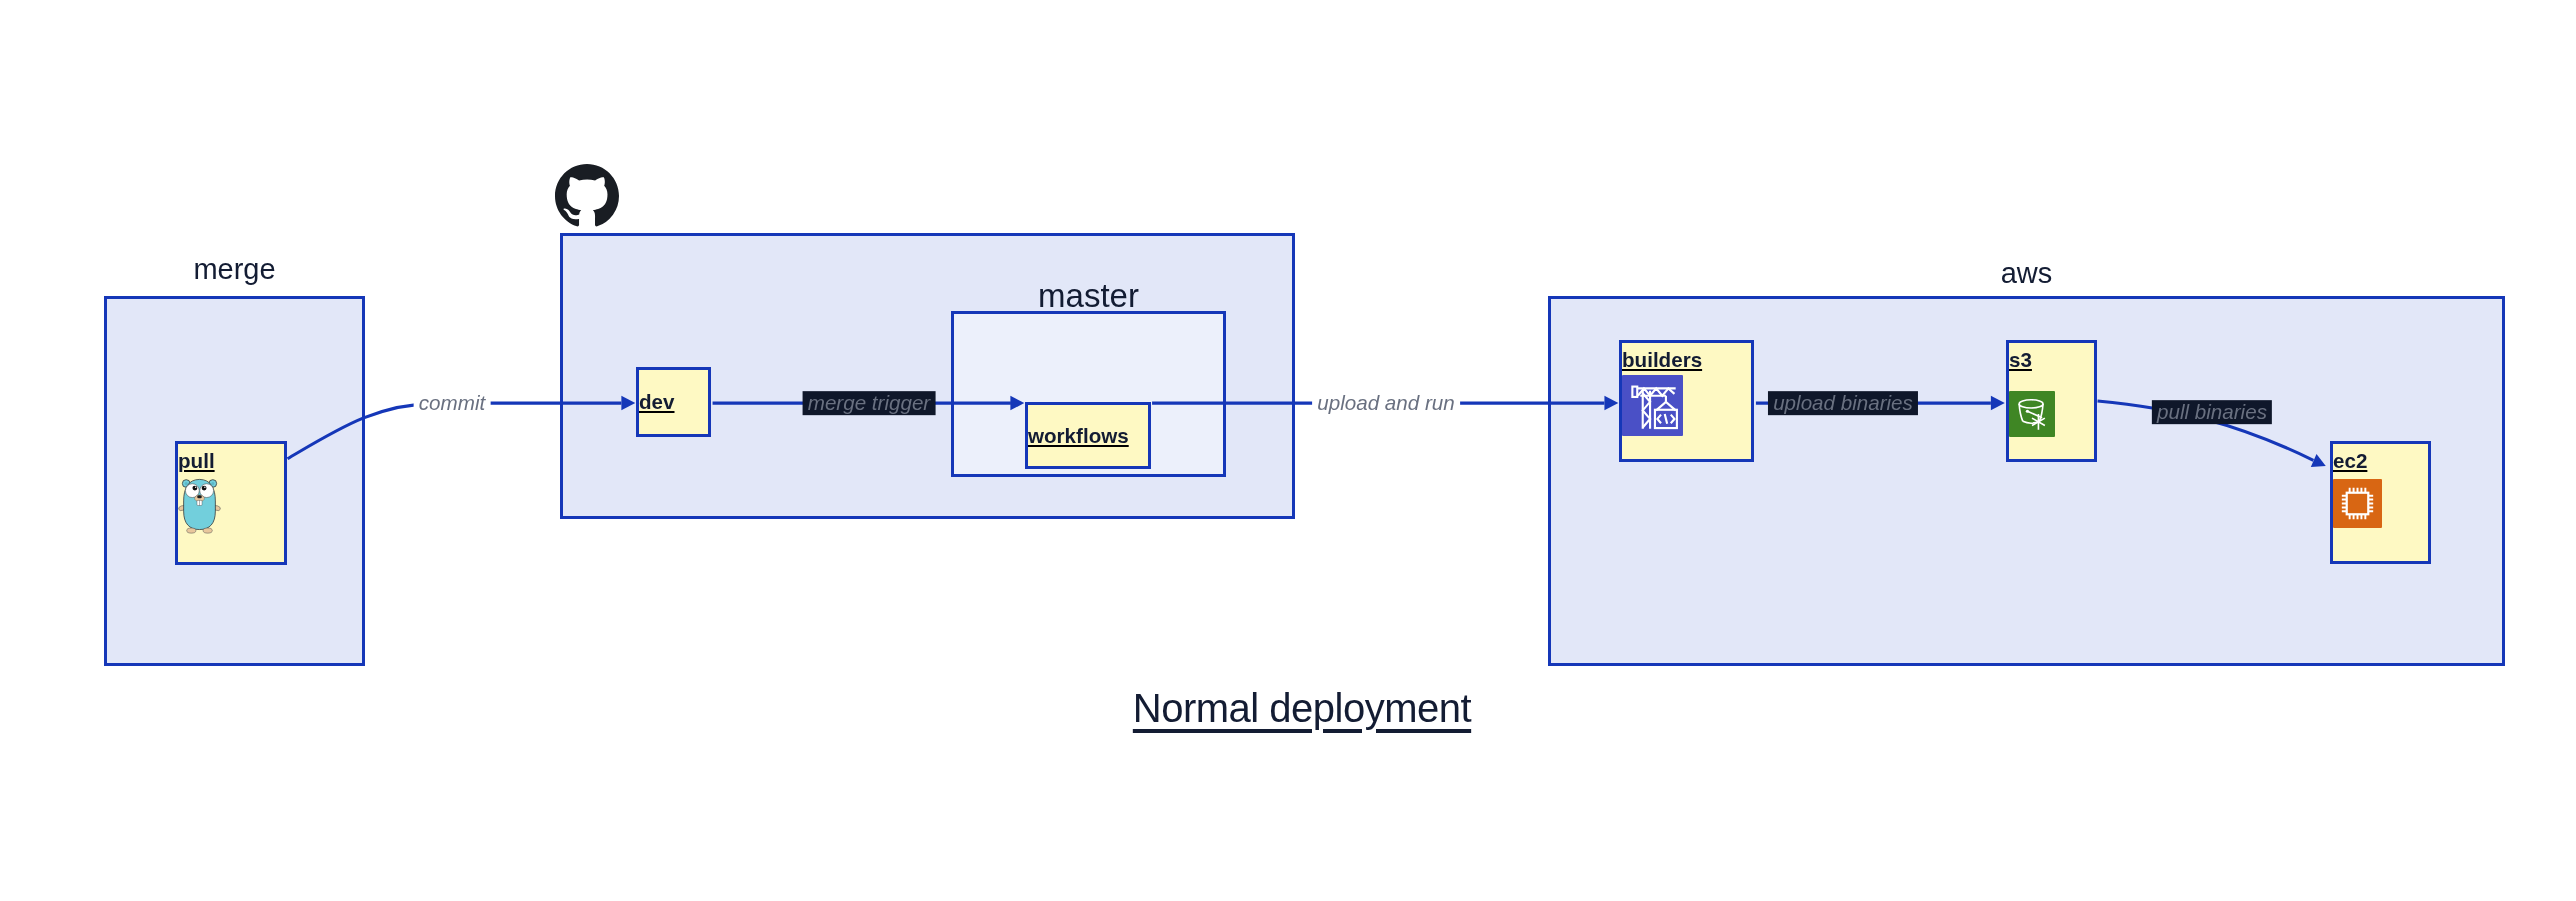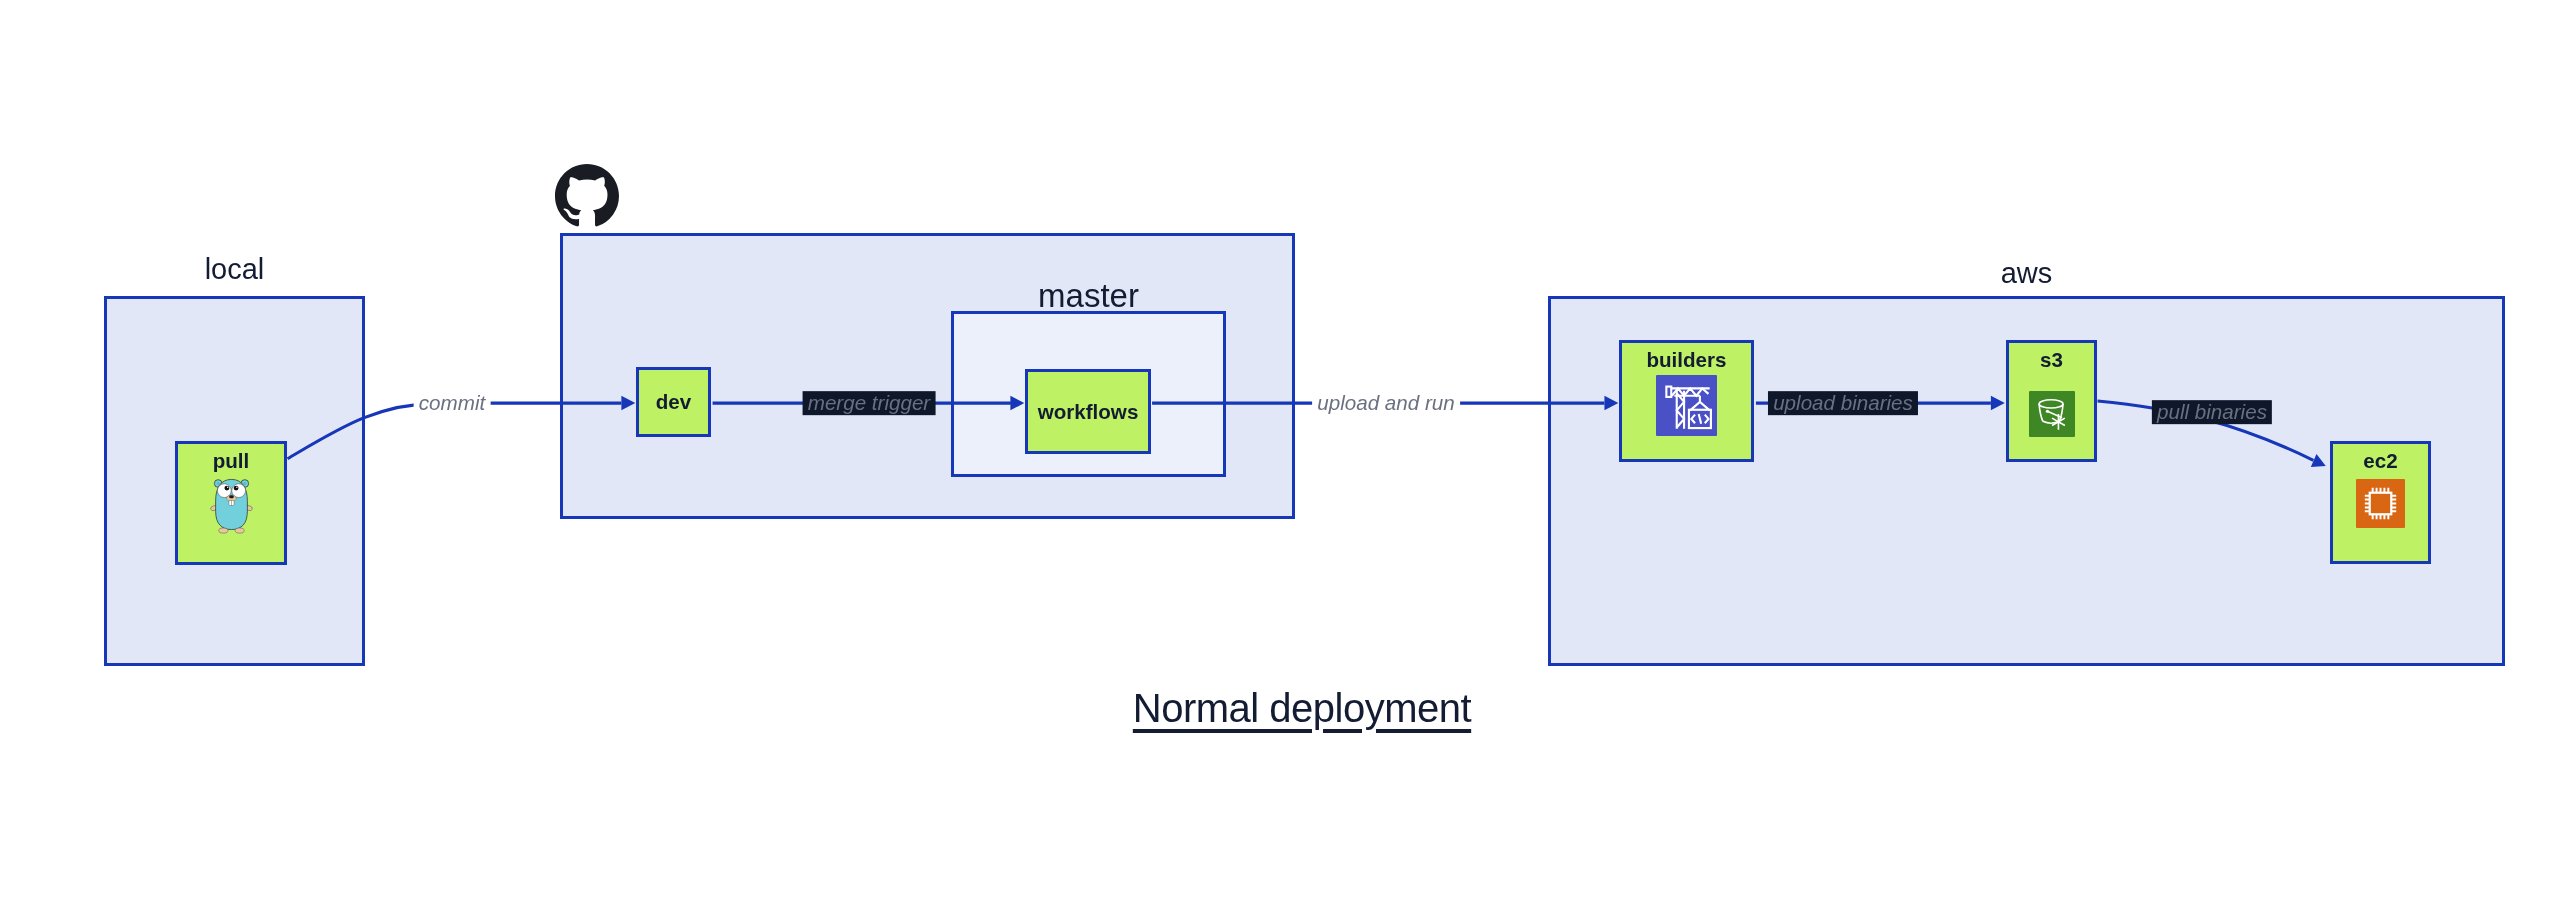--- a/index.html
+++ b/index.html
@@ -17,23 +17,24 @@
     border:3.1px solid #1537b8;
     background:#e2e7f8;
     z-index:1;
   }
   .group.master{background:#ecf0fb;z-index:2;}
   
   .node{
     position:absolute;
     box-sizing:border-box;
     border:3.1px solid #1537b8;
-    background:#bef264;
-    display:flex;flex-direction:column;align-items:center;
+    background:#fef9c3;
+    display:flex;flex-direction:column;
     z-index:3;
+    text-decoration:underline;
   }
   .node .nlabel{
     font-weight:bold;
     font-size:20.6px;
     color:#131c33;
     margin-top:5.2px;
     white-space:nowrap;
   }
   .node.center-label{justify-content:center;}
   .node.center-label .nlabel{margin-top:0;}
@@ -86,21 +87,21 @@
 <div class="canvas">
 
   <div class="group" style="left:104px;top:296px;width:261px;height:370px;"></div>
 
   <div class="group" style="left:560px;top:233px;width:735px;height:286px;"></div>
 
   <div class="group master" style="left:951px;top:311px;width:275px;height:166px;"></div>
 
   <div class="group" style="left:1548px;top:296px;width:957px;height:370px;"></div>
 
-  <div class="glabel" style="left:104px;top:253px;width:261px;text-align:center;">local</div>
+  <div class="glabel" style="left:104px;top:253px;width:261px;text-align:center;">merge</div>
 
 
   <div class="glabel" style="left:951px;top:277px;width:275px;text-align:center;font-size:33px;z-index:6;">master</div>
 
   <div class="glabel" style="left:1548px;top:257px;width:957px;text-align:center;">aws</div>
 
   <svg class="github-logo icon" width="64" height="64" viewBox="0 0 16 16">
     <path fill="#191d23" fill-rule="evenodd" d="M8 0C3.58 0 0 3.58 0 8c0 3.54 2.29 6.53 5.47 7.59.4.07.55-.17.55-.38 0-.19-.01-.82-.01-1.49-2.01.37-2.53-.49-2.69-.94-.09-.23-.48-.94-.82-1.13-.28-.15-.68-.52-.01-.53.63-.01 1.08.58 1.23.82.72 1.21 1.87.87 2.33.66.07-.52.28-.87.51-1.07-1.78-.2-3.64-.89-3.64-3.95 0-.87.31-1.59.82-2.15-.08-.2-.36-1.02.08-2.12 0 0 .67-.21 2.2.82.64-.18 1.32-.27 2-.27s1.36.09 2 .27c1.53-1.04 2.2-.82 2.2-.82.44 1.1.16 1.92.08 2.12.51.56.82 1.27.82 2.15 0 3.07-1.87 3.75-3.65 3.95.29.25.54.73.54 1.48 0 1.07-.01 1.93-.01 2.2 0 .21.15.46.55.38A8.013 8.013 0 0 0 16 8c0-4.42-3.58-8-8-8z"></path>
   </svg>
 
@@ -126,21 +127,21 @@
       <rect x="37.5" y="35" width="9" height="6" rx="3" fill="#1b1b1b"></rect>
       <rect x="37" y="45" width="10" height="10" rx="2" fill="#ffffff" stroke="#444" stroke-width="0.8"></rect>
       <line x1="42" y1="45" x2="42" y2="55" stroke="#444" stroke-width="0.8"></line>
     </svg>
   </div>
 
   <div class="node center-label" style="left:636px;top:367px;width:75px;height:70px;">
     <div class="nlabel">dev</div>
   </div>
 
-  <div class="node center-label" style="left:1025px;top:369px;width:126px;height:85px;">
+  <div class="node center-label" style="left:1025px;top:402px;width:126px;height:67px;">
     <div class="nlabel">workflows</div>
   </div>
 
   <div class="node" style="left:1619px;top:340px;width:135px;height:122px;">
     <div class="nlabel">builders</div>
     <svg class="icon icon-tile" width="61" height="61" viewBox="0 0 100 100" style="margin-top:3.1px;background:#4a50c6;">
       <g stroke="#ffffff" stroke-width="3.5" fill="none">
         <rect x="17" y="19" width="8" height="17"></rect>
         <path d="M34 26 V88 M46 26 V88"></path>
         <polyline points="34,30 46,44 34,58 46,72 34,86"></polyline>

